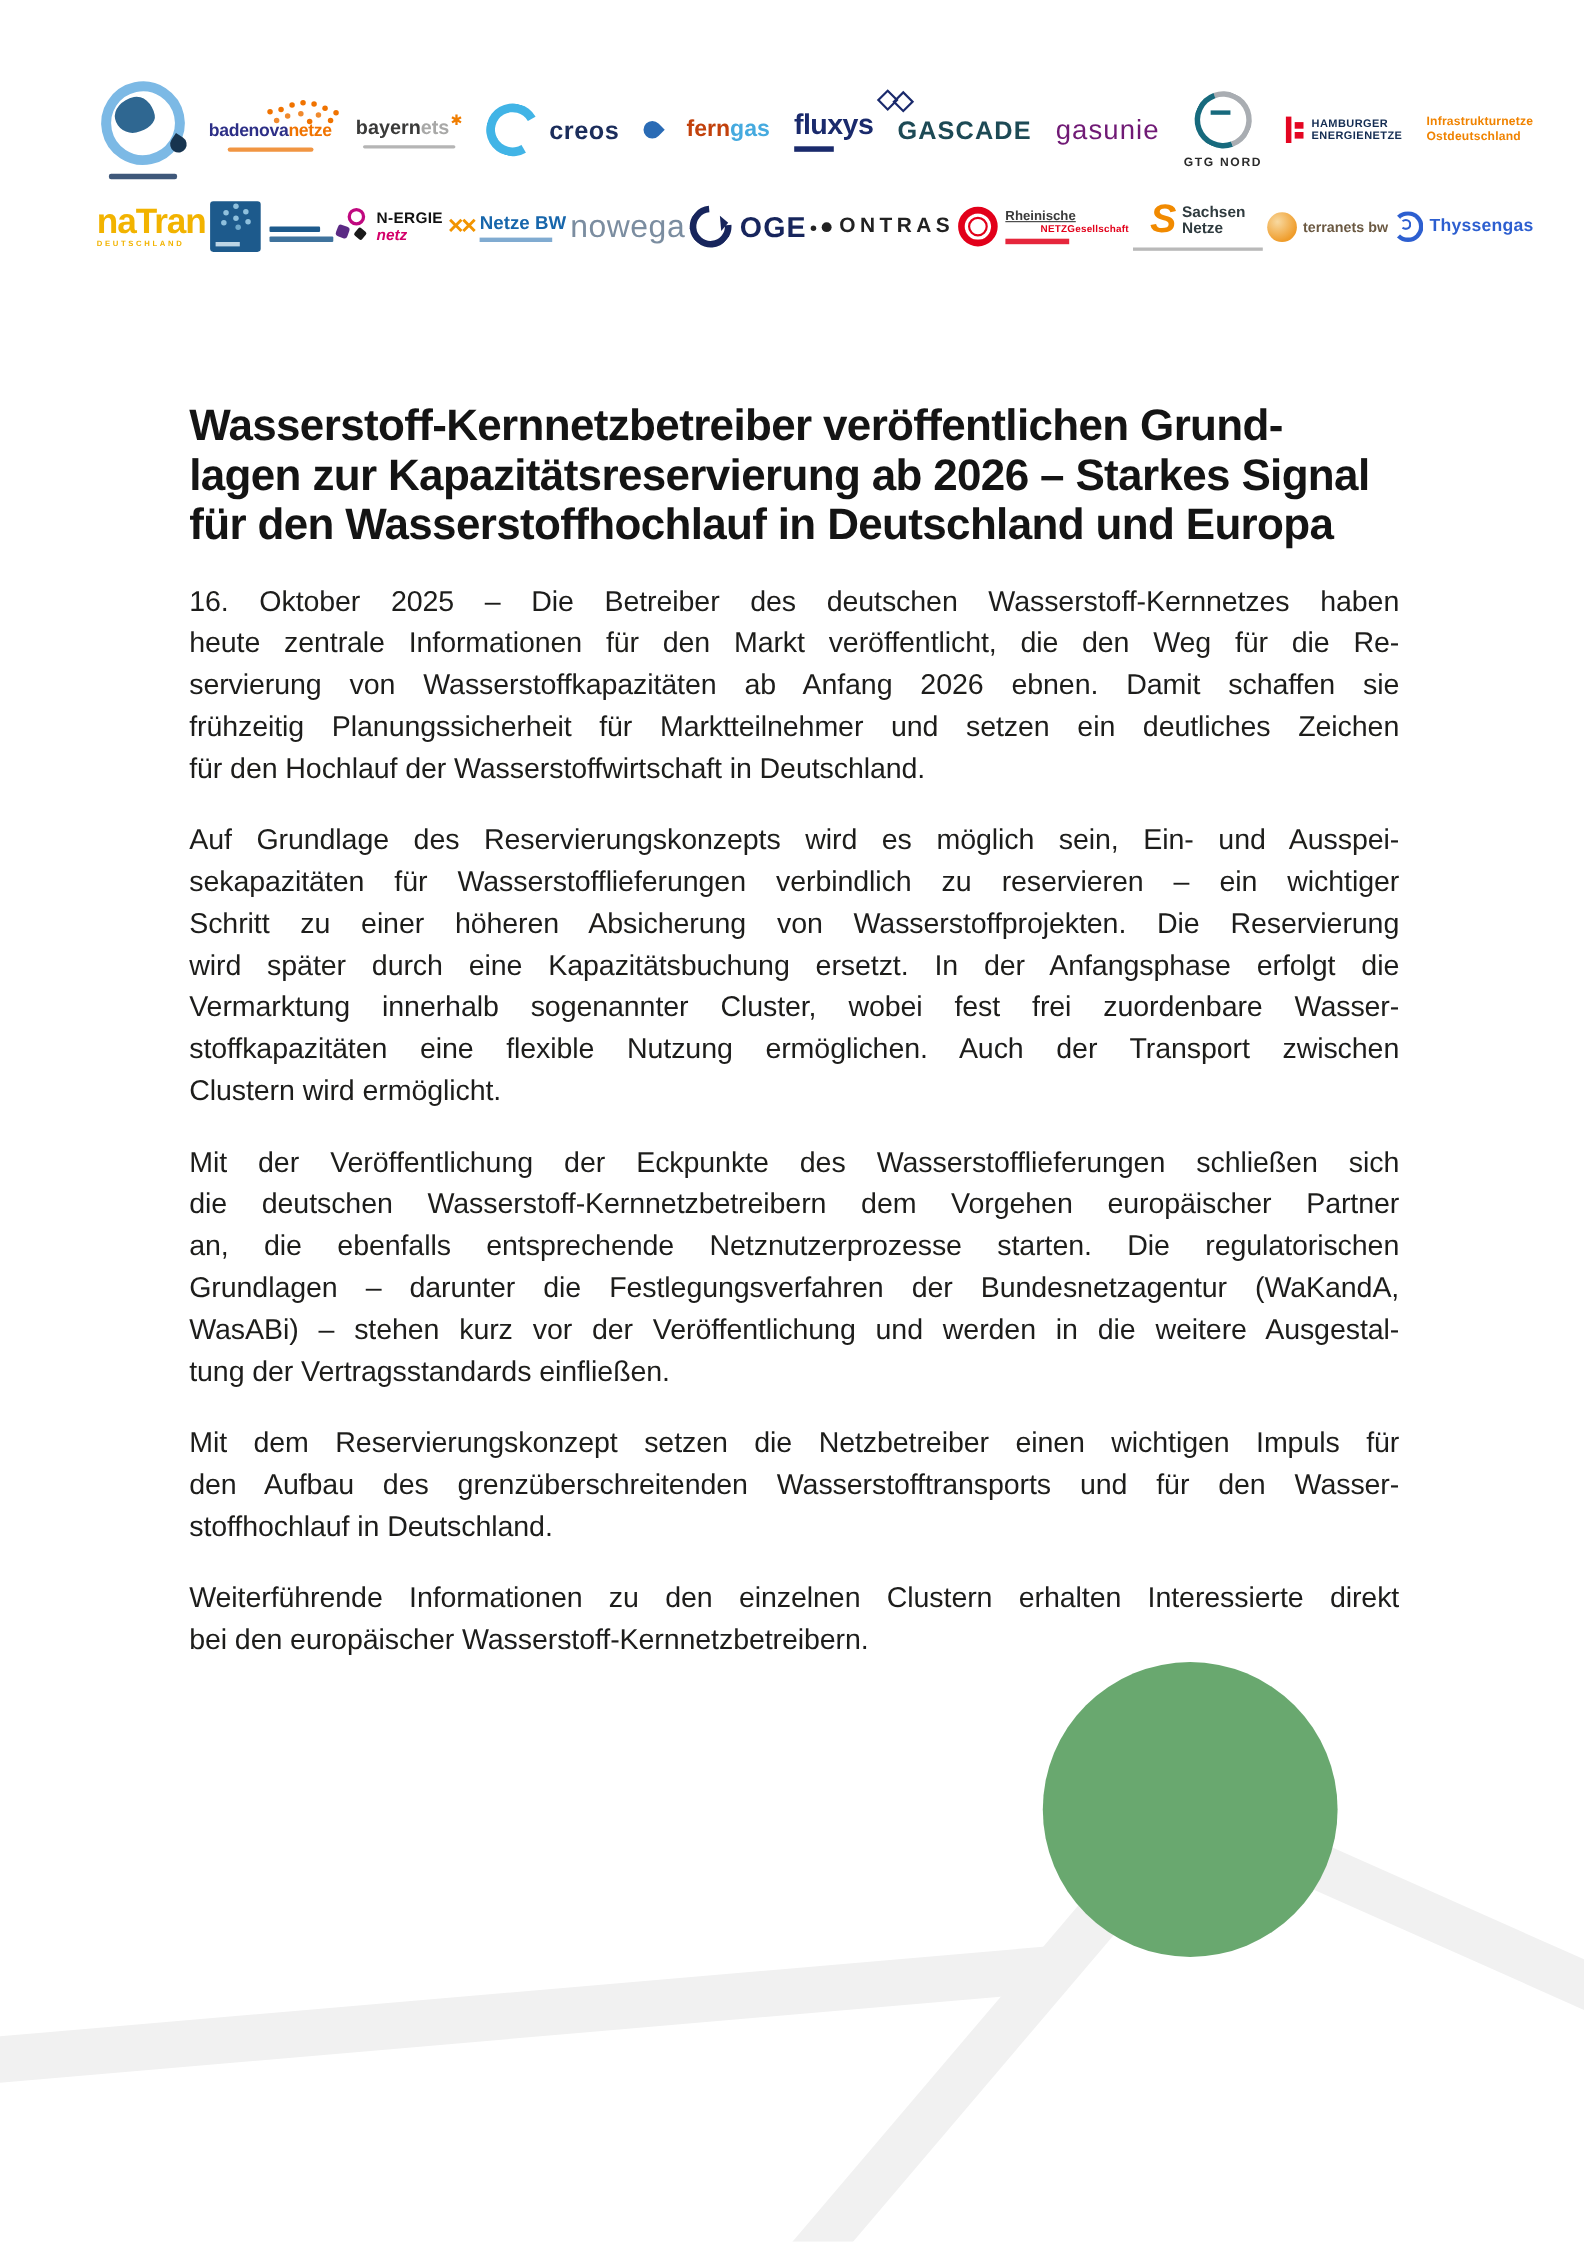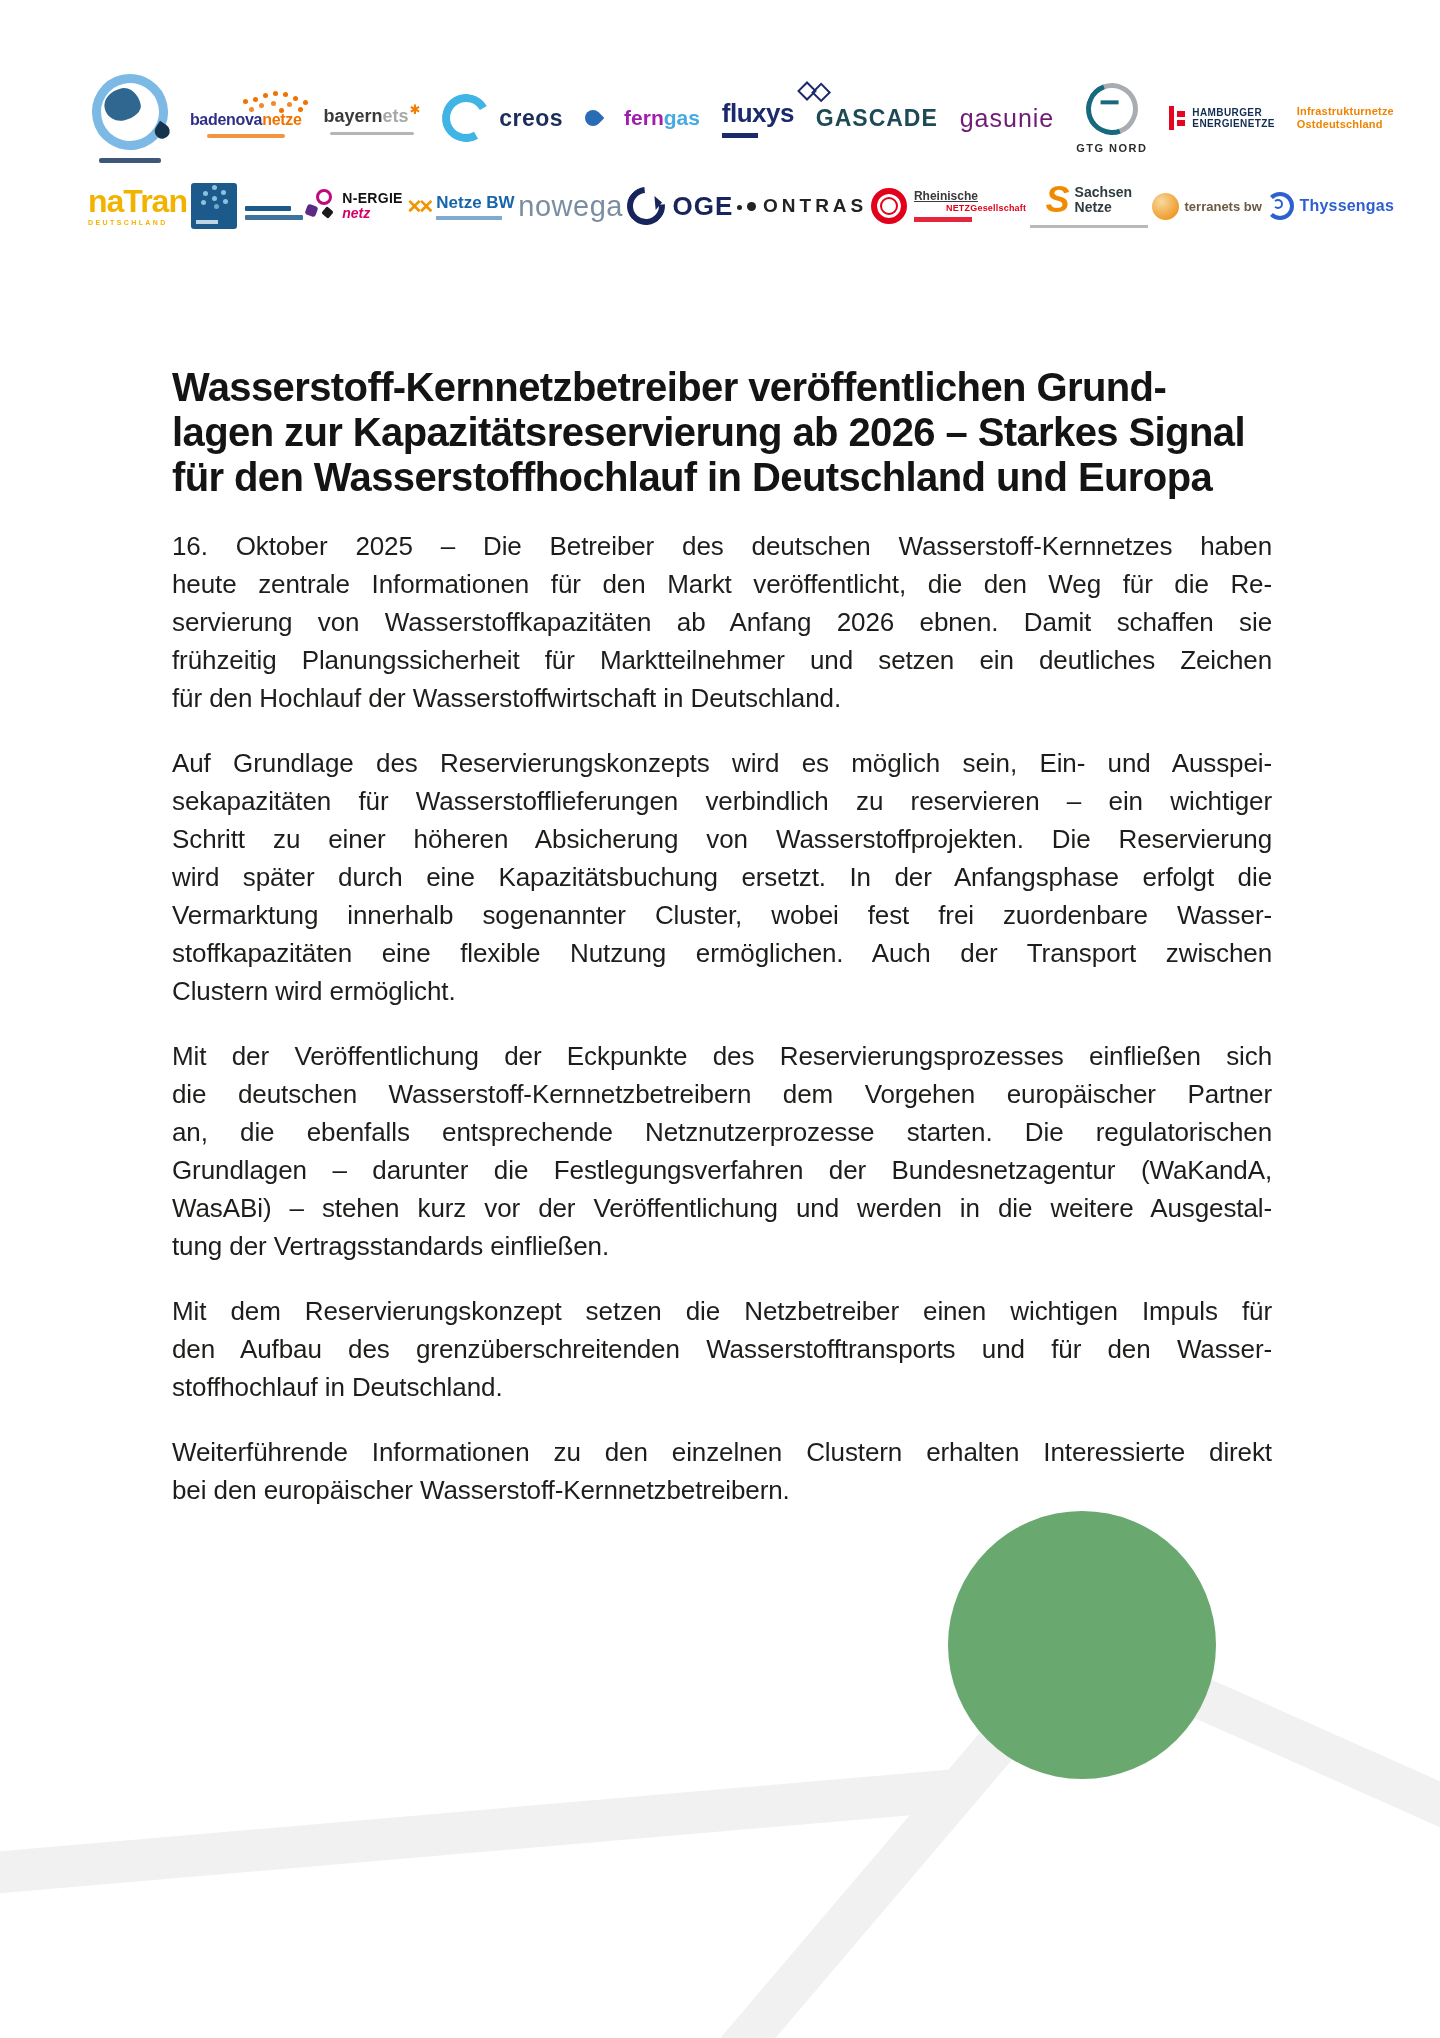--- a/index.html
+++ b/index.html
@@ -40,21 +40,21 @@
   .byn-b{color:#a8a8a7;font-weight:700;font-size:18px;}
   .byn-ast{display:inline-block;color:#f07d00;font-size:13px;vertical-align:8px;margin-left:1px;}
   .byn-ast::before{content:"✱";}
   .byn-bar{width:84px;height:3px;background:#b5b5b5;border-radius:2px;margin-top:5px;}
   
   .creos-c{width:32px;height:32px;border:8px solid #41b4e6;border-radius:50%;border-right-color:transparent;
            transform:rotate(15deg);margin-right:9px;}
   .creos-t{color:#1b2d5b;font-weight:700;font-size:23px;letter-spacing:.5px;}
   
   .fg-drop{width:16px;height:16px;background:#2a6bb5;border-radius:0 50% 50% 50%;transform:rotate(135deg);margin-right:7px;}
-  .fg-a{color:#a21caf;font-weight:700;font-size:21px;margin-left:16px;}
+  .fg-a{color:#c2410c;font-weight:700;font-size:21px;margin-left:16px;}
   .fg-b{color:#45aadf;font-weight:700;font-size:21px;}
   
   .fx-wrap{position:relative;}
   .fx-t{color:#1a2a6c;font-weight:800;font-size:26px;letter-spacing:-.5px;}
   .fx-mol{position:absolute;top:-14px;right:-20px;width:10px;height:10px;border:2px solid #1a2a6c;transform:rotate(45deg);}
   .fx-mol::after{content:"";position:absolute;left:9px;top:-11px;width:10px;height:10px;border:2px solid #1a2a6c;}
   .fx-bar{width:36px;height:5px;background:#1a2a6c;margin-top:4px;align-self:flex-start;}
   
   .gascade-t{color:#1d4a55;font-weight:800;font-size:23px;letter-spacing:1px;}
   .gasunie-t{color:#701a75;font-weight:400;font-size:25px;letter-spacing:1px;}
@@ -326,21 +326,21 @@
         <div class="para">
           <div class="line">Auf Grundlage des Reservierungskonzepts wird es möglich sein, Ein- und Ausspei-</div>
           <div class="line">sekapazitäten für Wasserstofflieferungen verbindlich zu reservieren – ein wichtiger</div>
           <div class="line">Schritt zu einer höheren Absicherung von Wasserstoffprojekten. Die Reservierung</div>
           <div class="line">wird später durch eine Kapazitätsbuchung ersetzt. In der Anfangsphase erfolgt die</div>
           <div class="line">Vermarktung innerhalb sogenannter Cluster, wobei fest frei zuordenbare Wasser-</div>
           <div class="line">stoffkapazitäten eine flexible Nutzung ermöglichen. Auch der Transport zwischen</div>
           <div class="line last">Clustern wird ermöglicht.</div>
         </div>
         <div class="para">
-          <div class="line">Mit der Veröffentlichung der Eckpunkte des Reservierungsprozesses einfließen sich</div>
+          <div class="line">Mit der Veröffentlichung der Eckpunkte des Wasserstofflieferungen schließen sich</div>
           <div class="line">die deutschen Wasserstoff-Kernnetzbetreibern dem Vorgehen europäischer Partner</div>
           <div class="line">an, die ebenfalls entsprechende Netznutzerprozesse starten. Die regulatorischen</div>
           <div class="line">Grundlagen – darunter die Festlegungsverfahren der Bundesnetzagentur (WaKandA,</div>
           <div class="line">WasABi) – stehen kurz vor der Veröffentlichung und werden in die weitere Ausgestal-</div>
           <div class="line last">tung der Vertragsstandards einfließen.</div>
         </div>
         <div class="para">
           <div class="line">Mit dem Reservierungskonzept setzen die Netzbetreiber einen wichtigen Impuls für</div>
           <div class="line">den Aufbau des grenzüberschreitenden Wasserstofftransports und für den Wasser-</div>
           <div class="line last">stoffhochlauf in Deutschland.</div>

